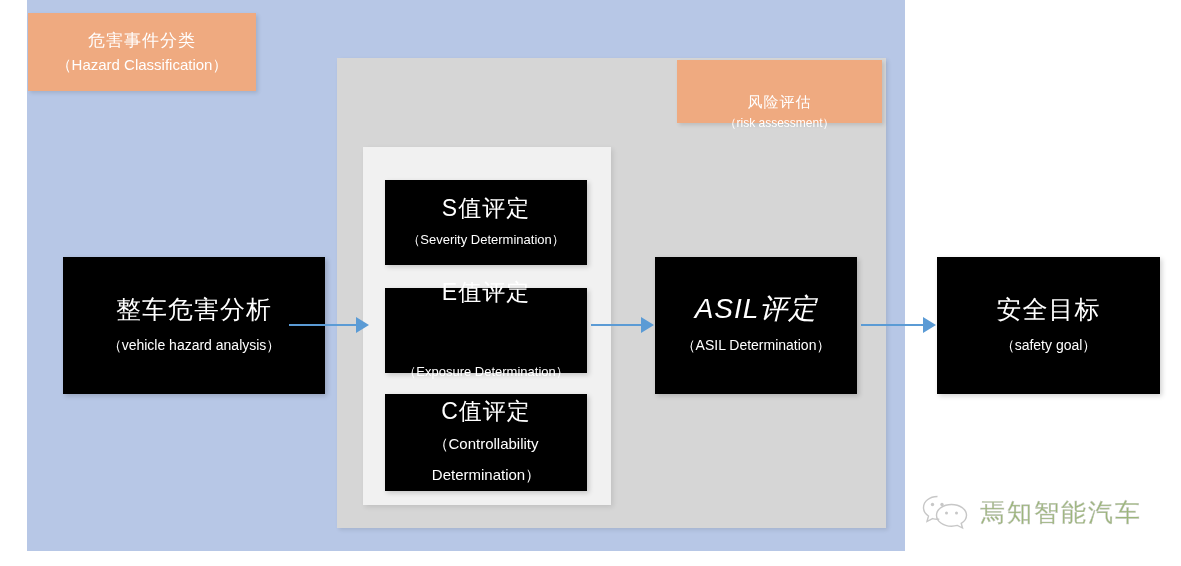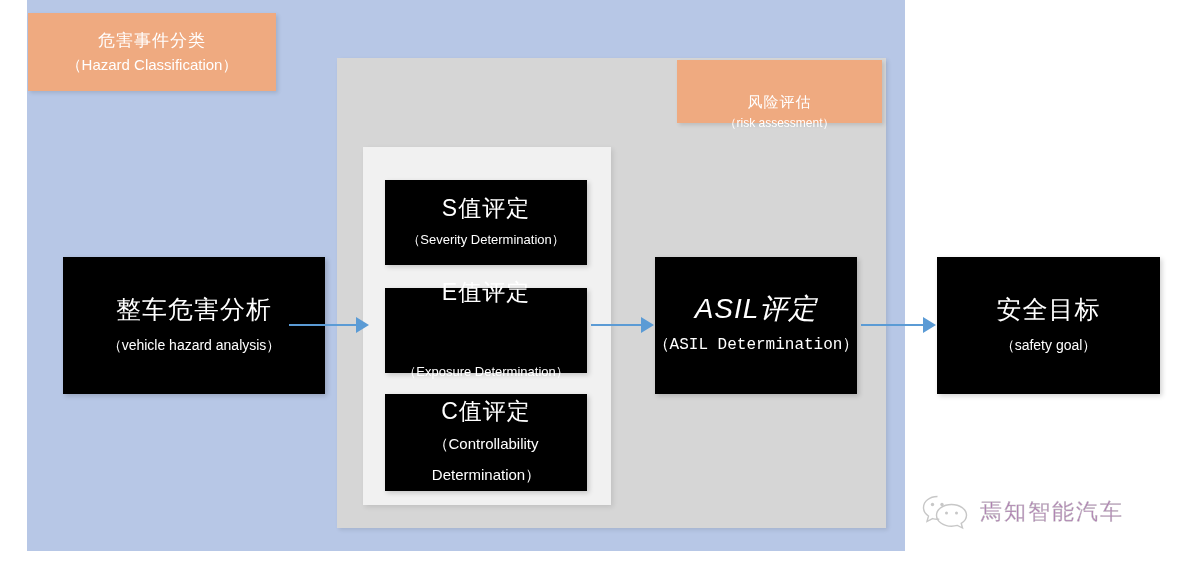--- a/index.html
+++ b/index.html
@@ -61,21 +61,21 @@
     display: flex;
     flex-direction: column;
     align-items: center;
     justify-content: center;
     box-shadow: 2px 2px 4px rgba(0,0,0,0.12);
     box-sizing: border-box;
   }
   #tag-hazard {
     left: 28px;
     top: 13px;
-    width: 248px;
+    width: 228px;
     height: 78px;
   }
   #tag-risk {
     left: 677px;
     top: 60px;
     width: 205px;
     height: 63px;
   }
   .tag-orange .zh {
     font-size: 17px;
@@ -125,21 +125,21 @@
   #box-vehicle .zh { font-size: 25px; line-height: 38px; }
   #box-vehicle .en { font-size: 14px; line-height: 34px; }
 
   #box-asil {
     left: 655px;
     top: 257px;
     width: 202px;
     height: 137px;
   }
   #box-asil .zh { font-size: 28px; line-height: 38px; font-style: italic; }
-  #box-asil .en { font-size: 16px; line-height: 34px; font-family: Liberation Mono, monospace; }
+  #box-asil .en { font-size: 14px; line-height: 34px; }
 
   #box-goal {
     left: 937px;
     top: 257px;
     width: 223px;
     height: 137px;
   }
   #box-goal .zh { font-size: 25px; line-height: 38px; }
   #box-goal .en { font-size: 14px; line-height: 34px; }
 
@@ -204,22 +204,22 @@
   #watermark {
     position: absolute;
     left: 920px;
     top: 492px;
     display: flex;
     align-items: center;
     gap: 10px;
     opacity: 0.55;
   }
   #watermark .wm-text {
-    font-size: 22px;
-    color: #701a75;
+    font-size: 25px;
+    color: #4d7c0f;
     letter-spacing: 2px;
     -webkit-text-stroke: 0.4px #9a9a9a;
     white-space: nowrap;
   }
   #watermark svg { display: block; }
 </style>
 </head>
 <body>
 
 <div id="canvas">

